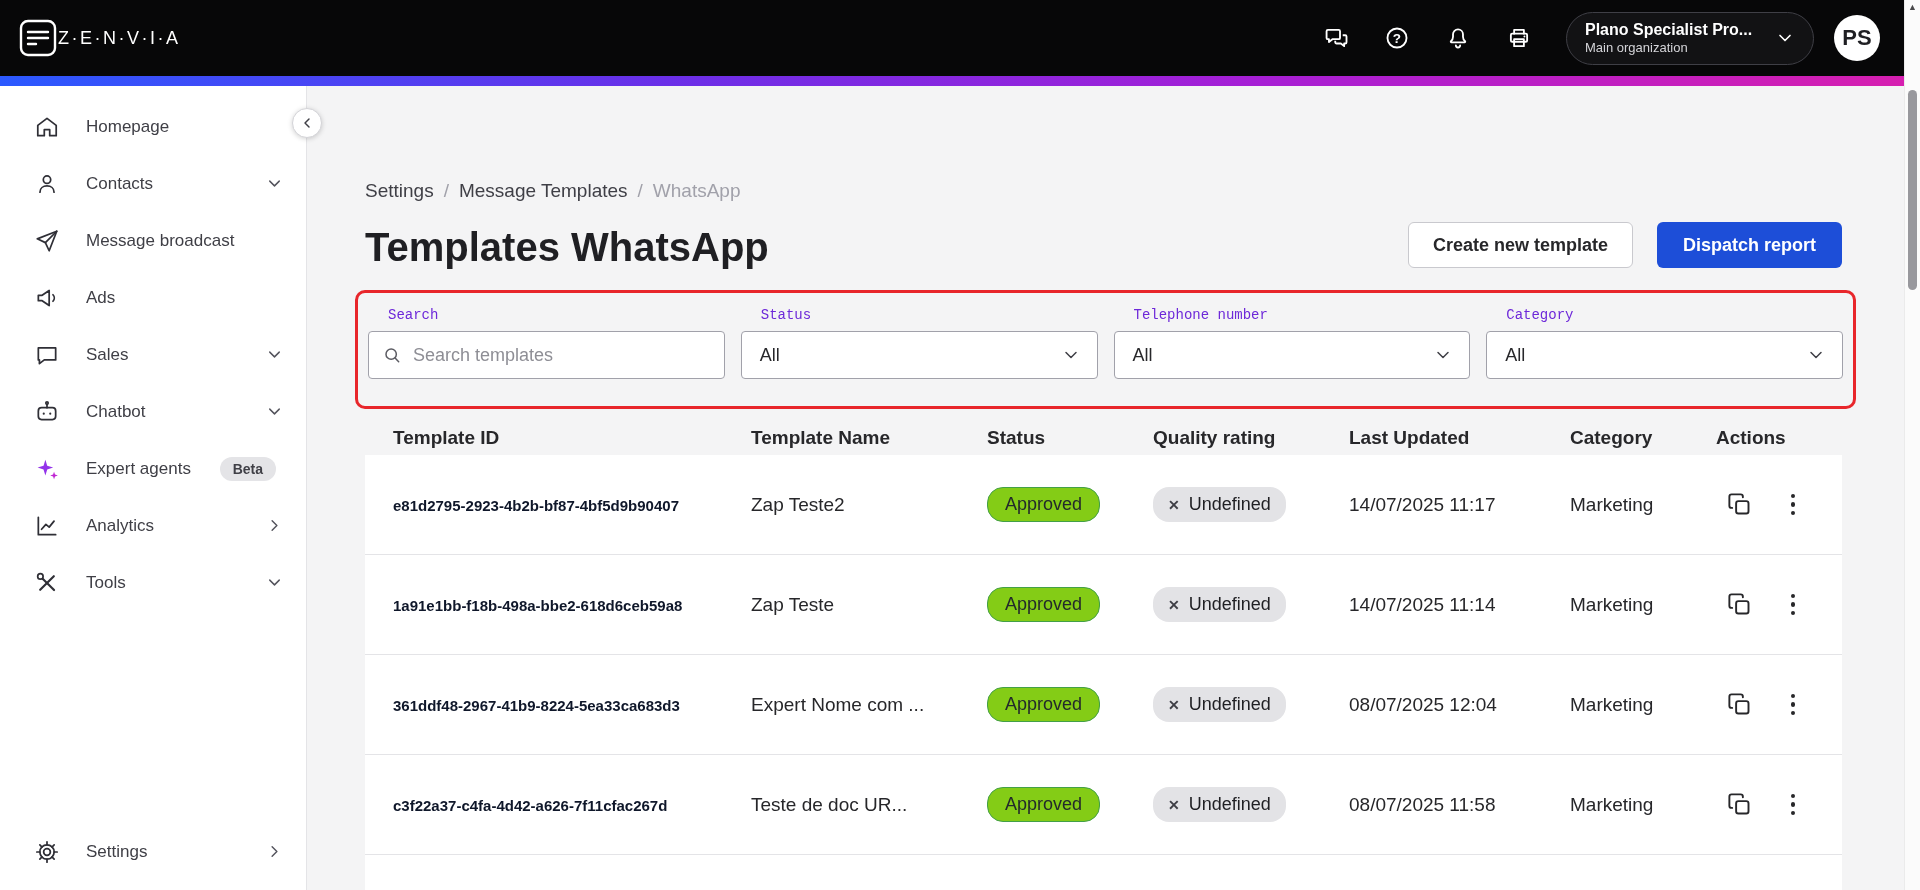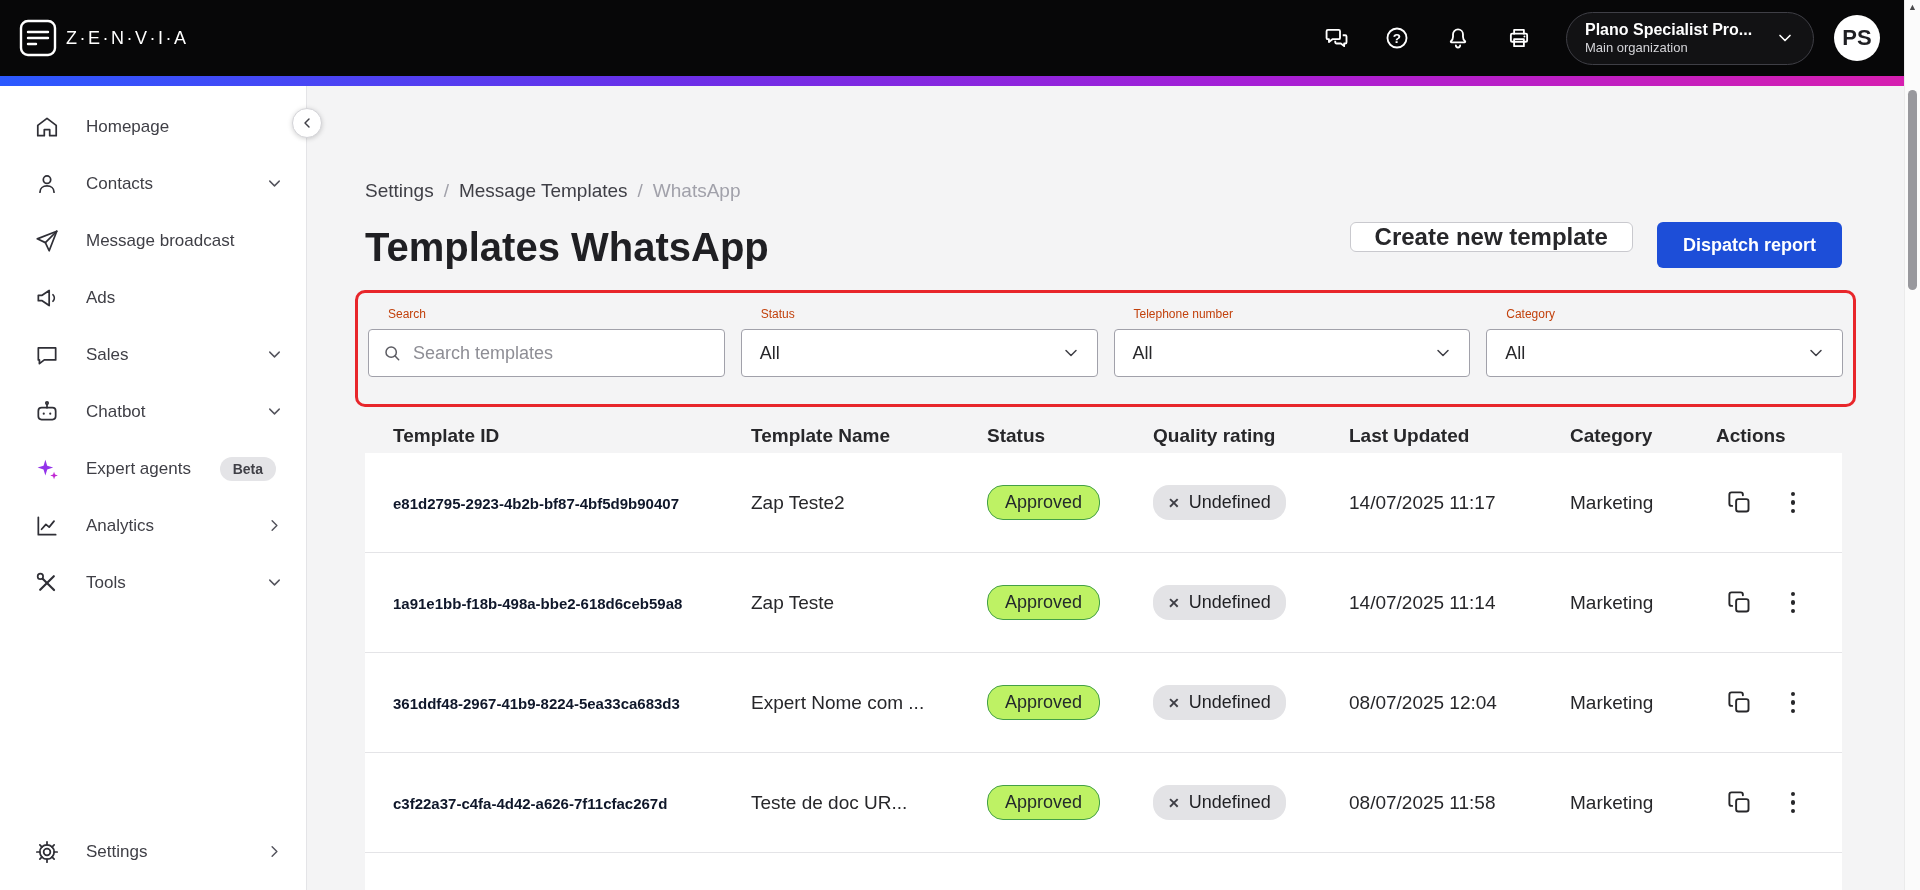--- a/index.html
+++ b/index.html
@@ -10,21 +10,21 @@
     background: #f4f4f5; position: relative;
   }
   button { font-family: inherit; border: none; background: none; padding: 0; cursor: pointer; }
 
   
   .topbar {
     position: fixed; top: 0; left: 0; right: 16px; height: 76px;
     background: #070708; display: flex; align-items: center;
     padding: 0 24px 0 18px; z-index: 30; color: #fff;
   }
-  .brand { display: flex; align-items: center; gap: 8px; }
+  .brand { display: flex; align-items: center; gap: 0; }
   .logo-box { width: 40px; height: 40px; }
   .brand-text { font-size: 18px; letter-spacing: 2.5px; font-weight: 500; color: #fff; }
   .topbar-right { margin-left: auto; display: flex; align-items: center; }
   .tb-icon-btn { width: 28px; height: 28px; margin-left: 33px; color: #fff; display: flex; align-items: center; justify-content: center; }
   .tb-icon-btn svg { width: 26px; height: 26px; }
   .org-selector {
     margin-left: 33px; height: 53px; min-width: 248px;
     border: 1px solid #3f3f46; border-radius: 28px; background: #121214;
     display: flex; align-items: center; padding: 0 18px; gap: 14px; cursor: pointer;
   }
@@ -80,37 +80,37 @@
   }
   .breadcrumb { margin-top: 94px; font-size: 19px; display: flex; gap: 10px; align-items: center; }
   .bc-link { color: #3f3f46; cursor: pointer; }
   .bc-sep { color: #a1a1aa; }
   .bc-current { color: #a1a1aa; }
 
   .title-row { margin-top: 20px; display: flex; align-items: flex-start; }
   .page-title { margin: 0; font-size: 40px; line-height: 50px; font-weight: 700; color: #1f1f23; }
   .title-actions { margin-left: auto; display: flex; gap: 24px; }
   .btn-outline {
-    height: 30px; padding: 0 24px; background: #fff; border: 1px solid #c9c9ce;
-    border-radius: 6px; font-size: 24px; font-weight: 600; color: #27272a;
+    height: 46px; padding: 0 24px; background: #fff; border: 1px solid #c9c9ce;
+    border-radius: 6px; font-size: 18px; font-weight: 600; color: #27272a;
   }
   .btn-primary {
     height: 46px; padding: 12px 26px; background: #1d4ed8; border-radius: 6px;
     font-size: 18px; font-weight: 600; color: #fff;
   }
 
   
   .filter-annotation {
     margin: 18px -14px 0 -10px;
     border: 3px solid #e8262b; border-radius: 10px;
     padding: 14px 10px 27px 10px;
   }
   .filters { display: flex; gap: 16px; }
   .field { flex: 1; display: flex; flex-direction: column; }
-  .field-label { font-size: 12px; color: #c2410c; margin: 0 0 8px 0; padding-left: 20px; }
+  .field-label { font-size: 14px; color: #6d28d9; margin: 0 0 8px 0; padding-left: 20px; font-family: Liberation Mono, monospace; }
   .search-wrap { position: relative; height: 32px; }
   .search-wrap svg { position: absolute; left: 14px; top: 14px; width: 20px; height: 20px; color: #5b5b62; }
   .search-input {
     width: 100%; height: 48px; border: 1px solid #a1a1aa; border-radius: 4px;
     background: #fff; padding: 0 14px 0 44px; font-size: 18px; color: #27272a;
     font-family: "Liberation Sans", sans-serif; outline: none;
   }
   .search-input::placeholder { color: #8e8e95; }
   .select {
     height: 48px; border: 1px solid #a1a1aa; border-radius: 4px; background: #fff;
@@ -123,21 +123,21 @@
   
   .grid { display: grid; grid-template-columns: 386px 236px 166px 196px 221px 146px 1fr; align-items: center; }
   .table-head { margin-top: 12px; height: 34px; font-size: 19px; font-weight: 700; color: #1b1b1f; }
   .table-head .cell:first-child, .trow .cell:first-child { padding-left: 28px; }
   .table-card { background: #fff; }
   .trow { height: 100px; border-bottom: 1px solid #e4e4e7; }
   .trow.partial { height: 100px; border-bottom: none; }
   .cell { font-size: 19px; color: #27272a; }
   .id-link { font-size: 15px; font-weight: 700; color: #0f172a; cursor: pointer; }
   .pill { display: inline-flex; align-items: center; font-size: 18px; border-radius: 16px; }
-  .pill-approved { border: 1.6px solid #43a047; background: #bef264; color: #23292b; padding: 6px 17px; }
+  .pill-approved { border: 1.6px solid #43a047; background: #84cc16; color: #23292b; padding: 6px 17px; }
   .pill-undefined { background: #e3e3e6; color: #1f1f23; padding: 7px 15px; gap: 9px; }
   .x-glyph { font-size: 14px; font-weight: 700; color: #3f3f46; }
   .cell-actions { display: flex; align-items: center; padding-left: 10px; }
   .action-btn { color: #27272a; display: flex; align-items: center; justify-content: center; }
   .action-btn svg { width: 27px; height: 27px; }
   .kebab { margin-left: 30px; flex-direction: column; gap: 4px; width: 20px; height: 26px; }
   .kebab .dot { width: 4.5px; height: 4.5px; border-radius: 50%; background: #27272a; }
 
   
   .scrollbar {

